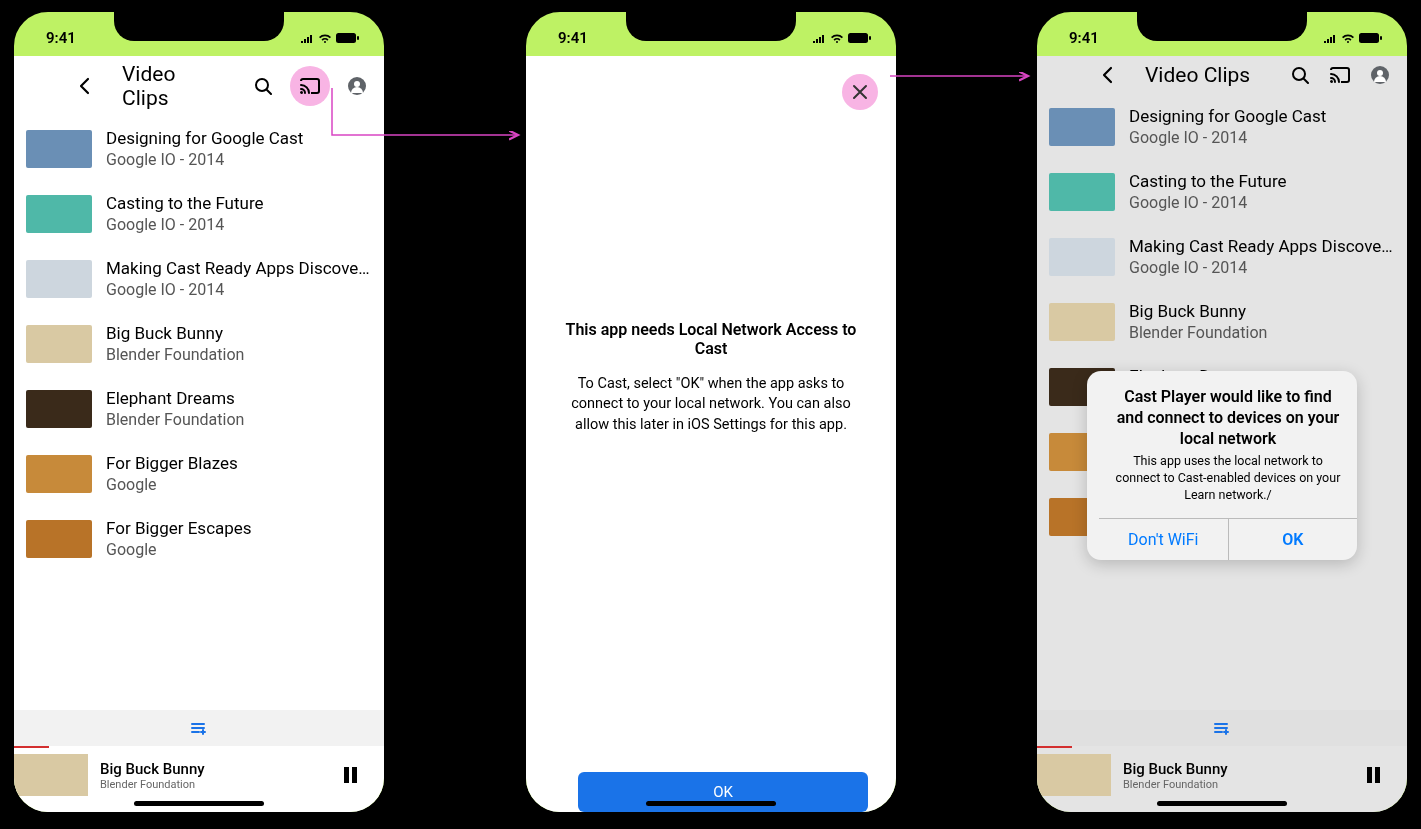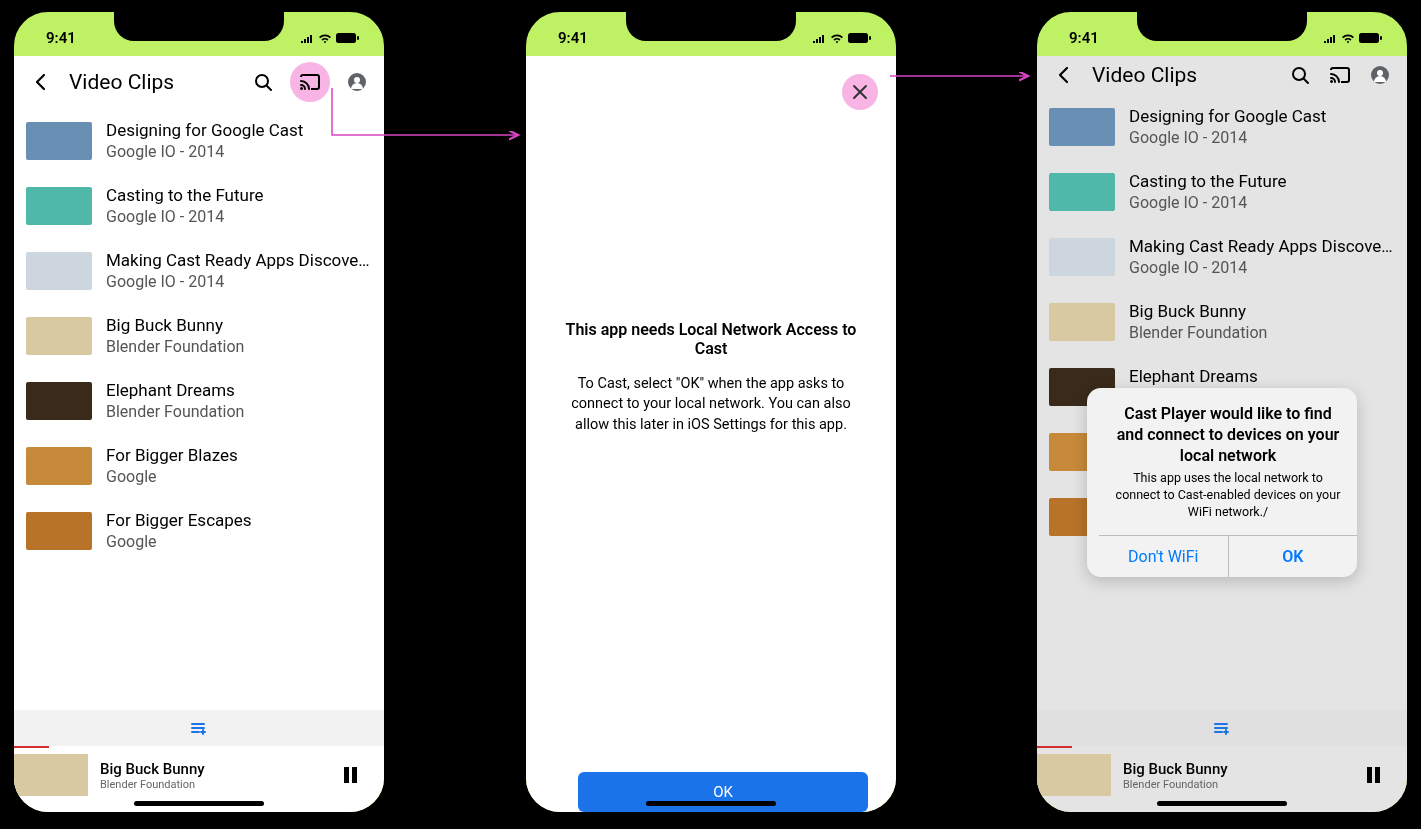--- a/index.html
+++ b/index.html
@@ -51,21 +51,22 @@
   height: 44px;
   font-weight: 600;
   font-size: 15px;
 }
 .status-right { display: flex; gap: 4px; align-items: center; }
 .screen-content { background: #fff; height: calc(100% - 44px); position: relative; }
 .nav-bar {
   display: flex;
   align-items: center;
   padding: 6px 14px;
-  gap: 15px;
+  gap: 24px;
+  margin-left: 44px;
 }
 .nav-title { font-size: 21px; flex: 1; }
 .nav-icons { display: flex; gap: 14px; align-items: center; }
 .icon-btn { width: 26px; height: 26px; display: flex; align-items: center; justify-content: center; }
 .cast-highlight {
   background: #f8b4e4;
   border-radius: 50%;
   width: 40px; height: 40px;
   display: flex; align-items: center; justify-content: center;
 }
@@ -149,21 +150,21 @@
 }
 .secondary-link {
   color: #1a73e8;
   font-size: 15px;
   padding: 16px 0 30px 0;
 }
 
 
 .ios-alert {
   position: absolute;
-  top: 332px;
+  top: 315px;
   left: 50%;
   transform: translateX(-50%);
   width: 270px;
   background: #f2f2f2;
   border-radius: 14px;
   overflow: hidden;
   z-index: 40;
   box-shadow: 0 4px 16px rgba(0,0,0,0.2);
   padding-left: 12px;
 }
@@ -490,21 +491,21 @@
         </div>
         <div class="pause-btn">
             <span></span>
             <span></span>
           </div>
       </div>
     </div>
     <div class="ios-alert">
       <div class="alert-top">
         <div class="alert-title">Cast Player would like to find and connect to devices on your local network</div>
-        <div class="alert-msg">This app uses the local network to connect to Cast-enabled devices on your WiFi network./</div>
+        <div class="alert-msg">This app uses the local network to connect to Cast-enabled devices on your Learn network./</div>
       </div>
       <div class="alert-btns">
         <div class="alert-btn">Don't WiFi</div>
         <div class="alert-btn bold">OK</div>
       </div>
     </div>
   </div>
   <div class="home-indicator"></div>
 </div>
 

